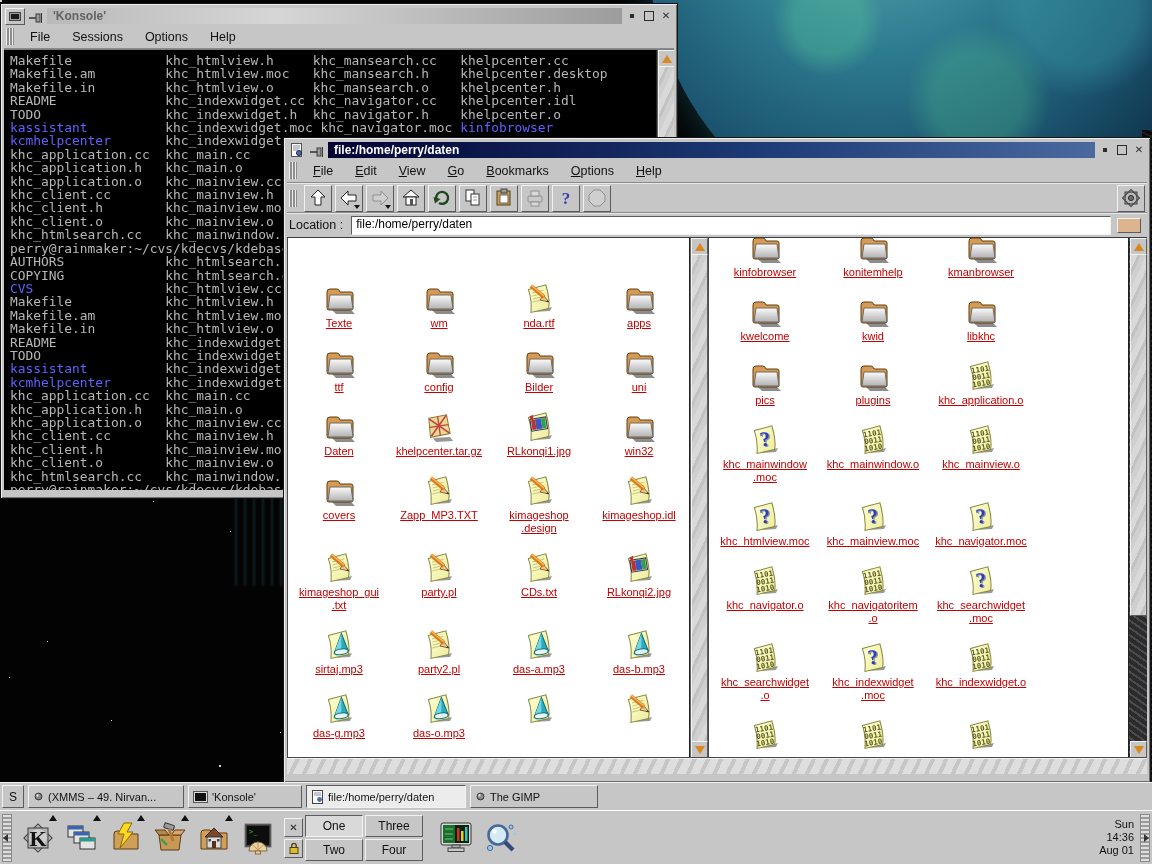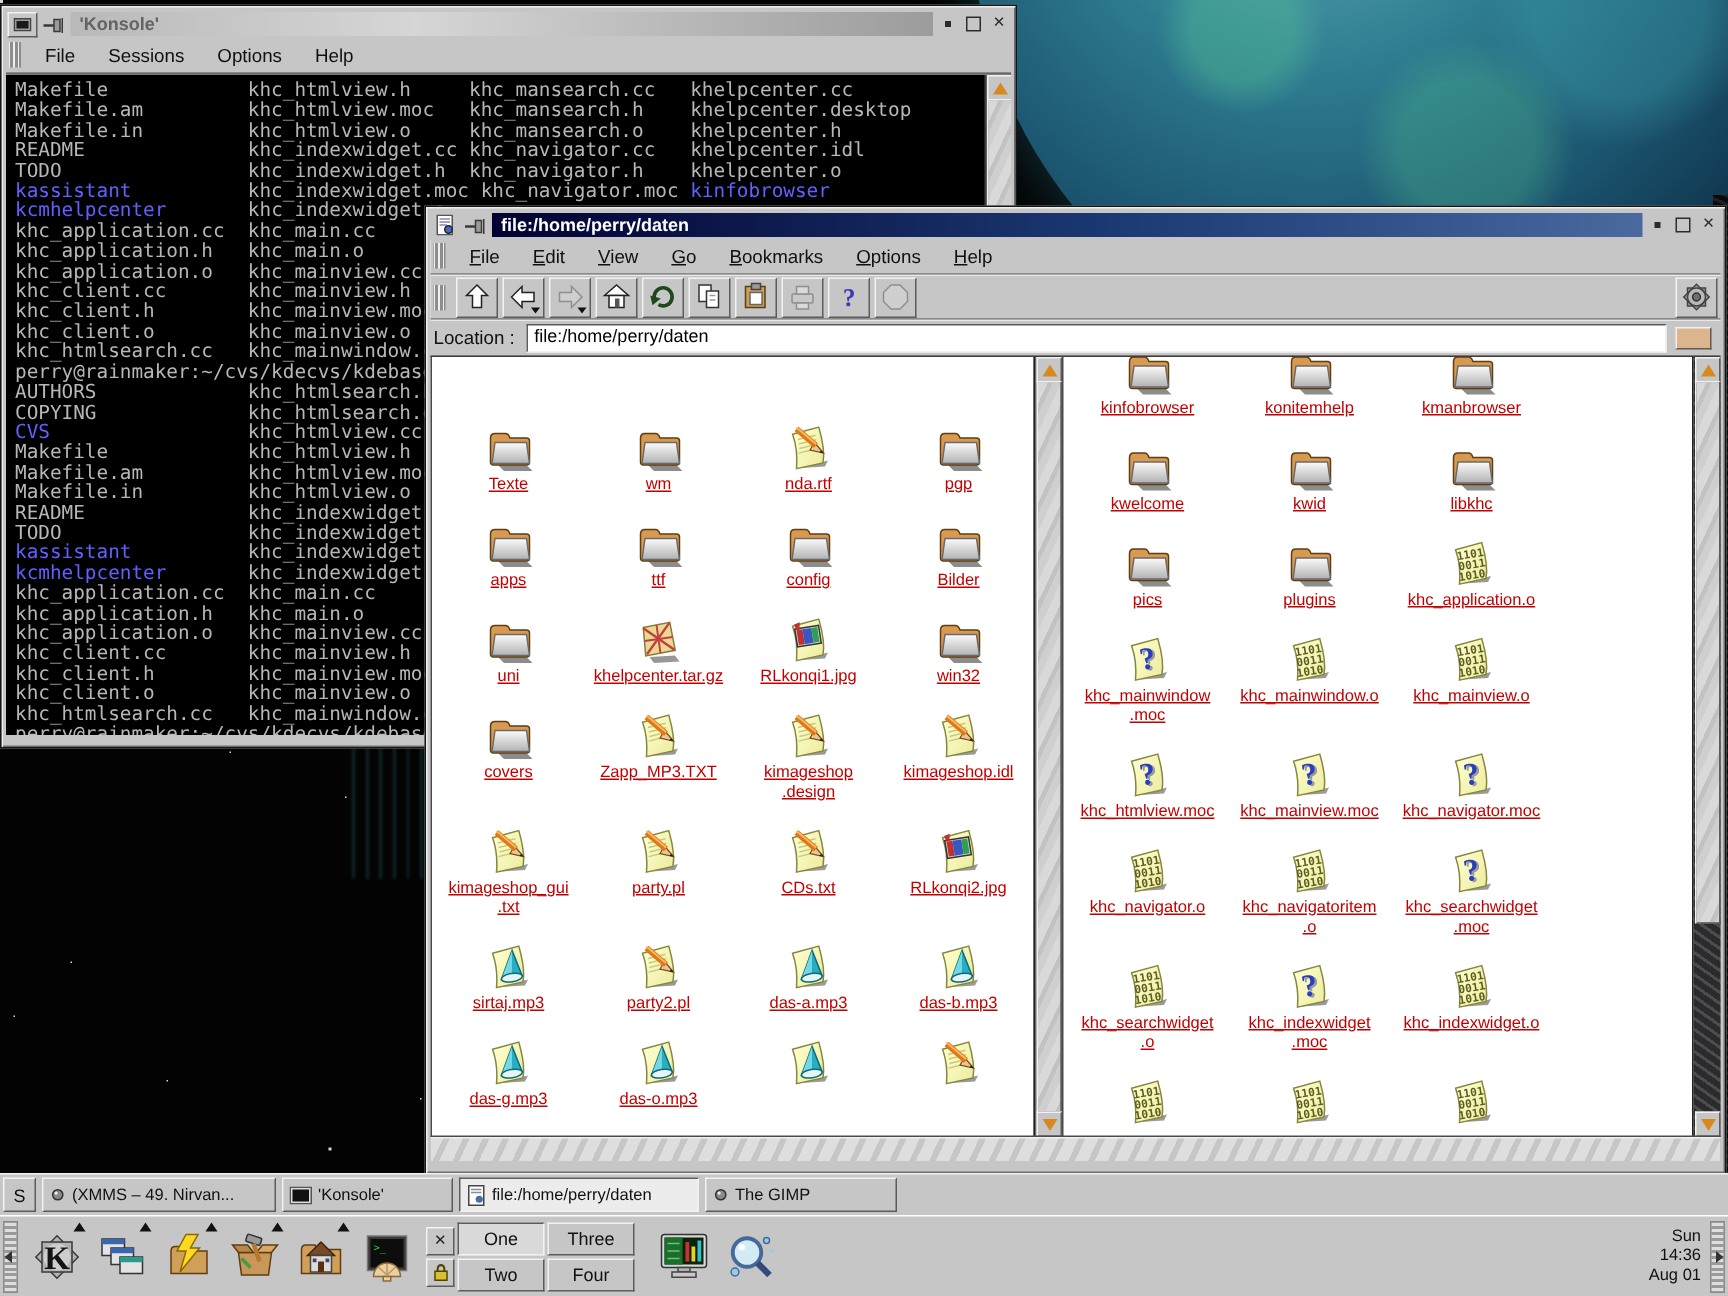--- a/index.html
+++ b/index.html
@@ -479,32 +479,20 @@
             </div>
             <div class="fitem">
               <span class="ficon">
                 <svg width="34" height="32">
                   <polygon points="10,27 29,27 33,31 14,31" fill="rgba(25,25,25,.5)"></polygon>
                   <path d="M5 9 Q5 6 8 6 L15 6 Q17 6 18 9 L29 9 Q31 9 31 11 L31 25 Q31 27 29 27 L7 27 Q5 27 5 25 Z" fill="#d89a50" stroke="#5f3d12"></path>
                   <polygon points="8,12 29,12 31,26 6,26" fill="url(#gfold)" stroke="#6a6a6a"></polygon>
                 </svg>
               </span>
               <span class="flabel">
-                <span class="fline">pgp</span>
-              </span>
-            </div>
-            <div class="fitem">
-              <span class="ficon">
-                <svg width="34" height="32">
-                  <polygon points="10,27 29,27 33,31 14,31" fill="rgba(25,25,25,.5)"></polygon>
-                  <path d="M5 9 Q5 6 8 6 L15 6 Q17 6 18 9 L29 9 Q31 9 31 11 L31 25 Q31 27 29 27 L7 27 Q5 27 5 25 Z" fill="#d89a50" stroke="#5f3d12"></path>
-                  <polygon points="8,12 29,12 31,26 6,26" fill="url(#gfold)" stroke="#6a6a6a"></polygon>
-                </svg>
-              </span>
-              <span class="flabel">
                 <span class="fline">apps</span>
               </span>
             </div>
             <div class="fitem">
               <span class="ficon">
                 <svg width="34" height="32">
                   <polygon points="10,27 29,27 33,31 14,31" fill="rgba(25,25,25,.5)"></polygon>
                   <path d="M5 9 Q5 6 8 6 L15 6 Q17 6 18 9 L29 9 Q31 9 31 11 L31 25 Q31 27 29 27 L7 27 Q5 27 5 25 Z" fill="#d89a50" stroke="#5f3d12"></path>
                   <polygon points="8,12 29,12 31,26 6,26" fill="url(#gfold)" stroke="#6a6a6a"></polygon>
                 </svg>
@@ -540,20 +528,32 @@
             <div class="fitem">
               <span class="ficon">
                 <svg width="34" height="32">
                   <polygon points="10,27 29,27 33,31 14,31" fill="rgba(25,25,25,.5)"></polygon>
                   <path d="M5 9 Q5 6 8 6 L15 6 Q17 6 18 9 L29 9 Q31 9 31 11 L31 25 Q31 27 29 27 L7 27 Q5 27 5 25 Z" fill="#d89a50" stroke="#5f3d12"></path>
                   <polygon points="8,12 29,12 31,26 6,26" fill="url(#gfold)" stroke="#6a6a6a"></polygon>
                 </svg>
               </span>
               <span class="flabel">
                 <span class="fline">uni</span>
+              </span>
+            </div>
+            <div class="fitem">
+              <span class="ficon">
+                <svg width="34" height="32">
+                  <polygon points="10,27 29,27 33,31 14,31" fill="rgba(25,25,25,.5)"></polygon>
+                  <path d="M5 9 Q5 6 8 6 L15 6 Q17 6 18 9 L29 9 Q31 9 31 11 L31 25 Q31 27 29 27 L7 27 Q5 27 5 25 Z" fill="#d89a50" stroke="#5f3d12"></path>
+                  <polygon points="8,12 29,12 31,26 6,26" fill="url(#gfold)" stroke="#6a6a6a"></polygon>
+                </svg>
+              </span>
+              <span class="flabel">
+                <span class="fline">Daten</span>
               </span>
             </div>
             <div class="fitem">
               <span class="ficon">
                 <svg width="34" height="34">
                   <polygon points="11,29 28,28 31,32 14,33" fill="rgba(25,25,25,.45)"></polygon>
                   <g transform="rotate(-8 17 17)">
                     <path d="M8 8 L26 7 L27 26 L7 27 Z" fill="#ead992" stroke="#8a7a3a"></path>
                     <line x1="8" y1="8.5" x2="26.5" y2="25.5" stroke="#c24040" stroke-width="1.6"></line>
                     <line x1="25.5" y1="7.5" x2="8" y2="26" stroke="#c24040" stroke-width="1.6"></line>

